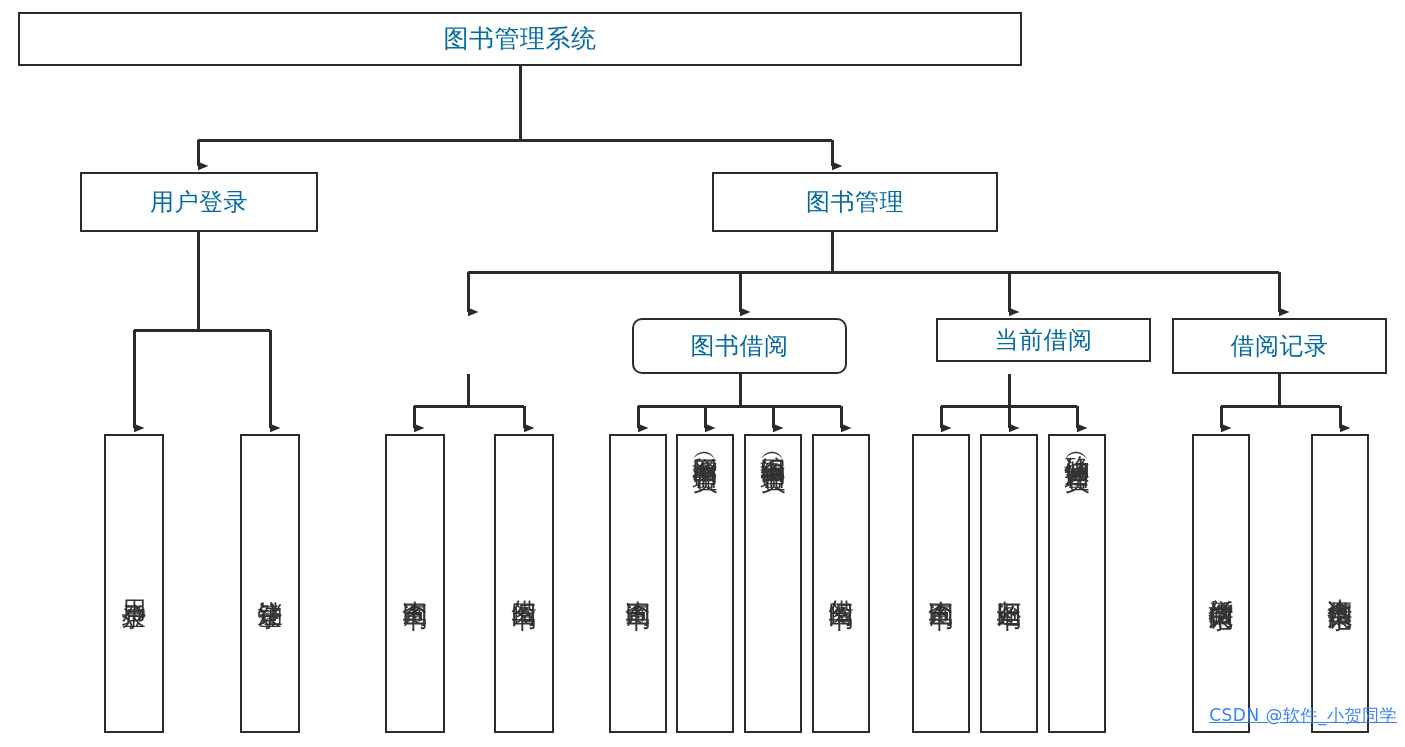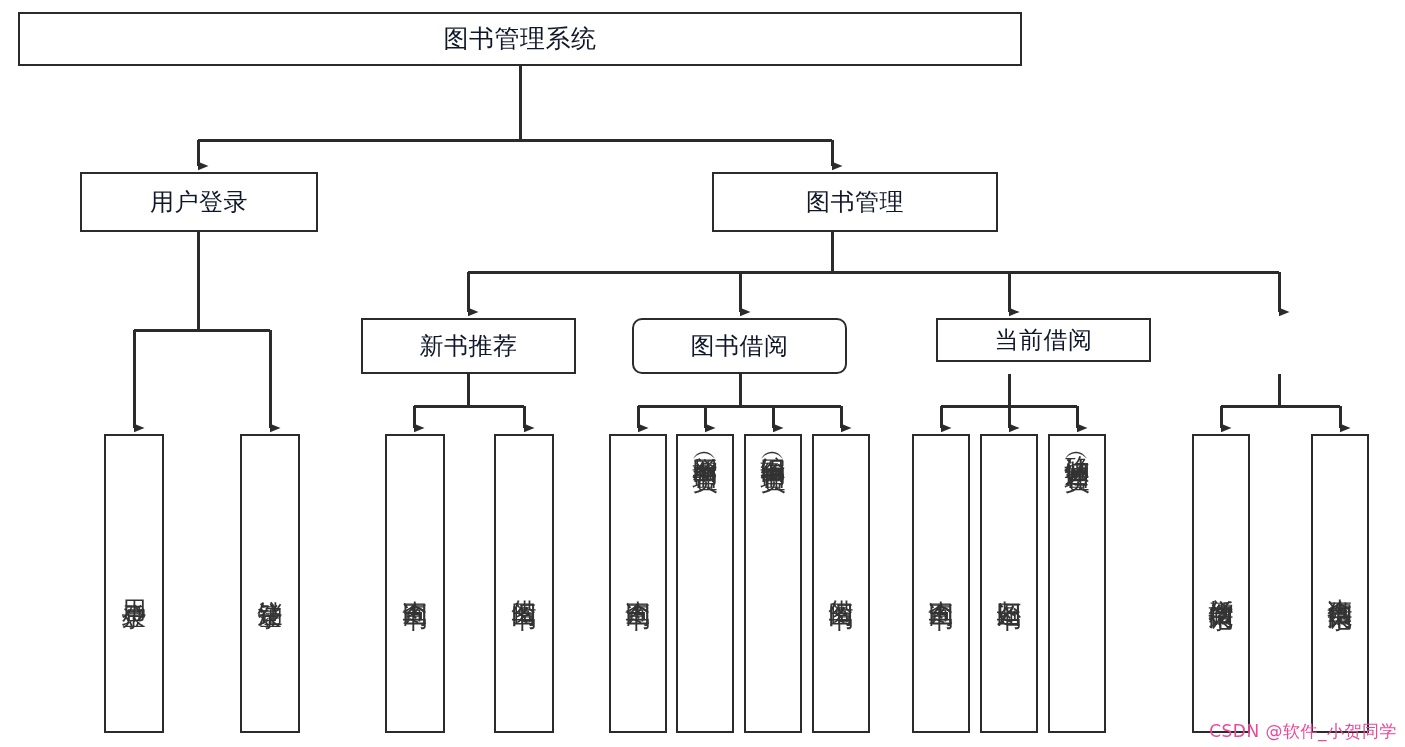--- a/index.html
+++ b/index.html
@@ -32,21 +32,21 @@
     background: #ffffff;
     display: flex;
     align-items: center;
     justify-content: center;
     color: #2f2f2f;
   }
   .node .lbl {
     display: block;
     text-align: center;
     line-height: 1.02;
-    color: #0f172a;
+    color: #0369a1;
   }
   
   .node.h .lbl {
     font-size: 24px;
     letter-spacing: 0.5px;
     white-space: nowrap;
   }
   .node.root .lbl {
     font-size: 25px;
   }
@@ -64,25 +64,26 @@
     letter-spacing: 2px;
     white-space: nowrap;
     color: #333333;
   }
   .node.v.mid {
     align-items: center;
   }
   .watermark {
     position: absolute;
     right: 8px;
-    bottom: 4px;
+    bottom: 20px;
     font-size: 17px;
-    color: #ec4899;
+    color: #3b82f6;
     letter-spacing: 0.5px;
     white-space: nowrap;
+    text-decoration: underline;
   }
 </style>
 </head>
 <body>
 
 <div id="canvas">
 
   <svg id="wires" viewBox="0 0 1405 747" xmlns="http://www.w3.org/2000/svg">
     <defs>
       <marker id="arw" markerWidth="9" markerHeight="11" refX="4.5" refY="10.5" orient="auto-start-reverse" markerUnits="userSpaceOnUse">
@@ -138,29 +139,29 @@
     <span class="lbl">图书管理系统</span>
   </div>
 
   <div class="node h" style="left:80px; top:172px; width:238px; height:60px;">
     <span class="lbl">用户登录</span>
   </div>
   <div class="node h" style="left:712px; top:172px; width:286px; height:60px;">
     <span class="lbl">图书管理</span>
   </div>
 
-  <div class="node h" style="left:361px; top:318px; width:215px; height:56px;">
-    <span class="lbl">新书推荐</span>
-  </div>
   <div class="node h" style="left:632px; top:318px; width:215px; height:56px;border-radius:10px;">
     <span class="lbl">图书借阅</span>
   </div>
   <div class="node h" style="left:936px; top:318px; width:215px; height:44px;font-family:Liberation Serif, serif;">
     <span class="lbl">当前借阅</span>
   </div>
+  <div class="node h" style="left:1172px; top:318px; width:215px; height:56px;">
+    <span class="lbl">借阅记录</span>
+  </div>
 
   <div class="node v mid" style="left:104px; top:434px; width:60px; height:299px;">
     <span class="lbl">用户登录</span>
   </div>
   <div class="node v mid" style="left:240px; top:434px; width:60px; height:299px;">
     <span class="lbl">注销登录</span>
   </div>
 
   <div class="node v mid" style="left:385px; top:434px; width:60px; height:299px;">
     <span class="lbl">查询图书</span>

